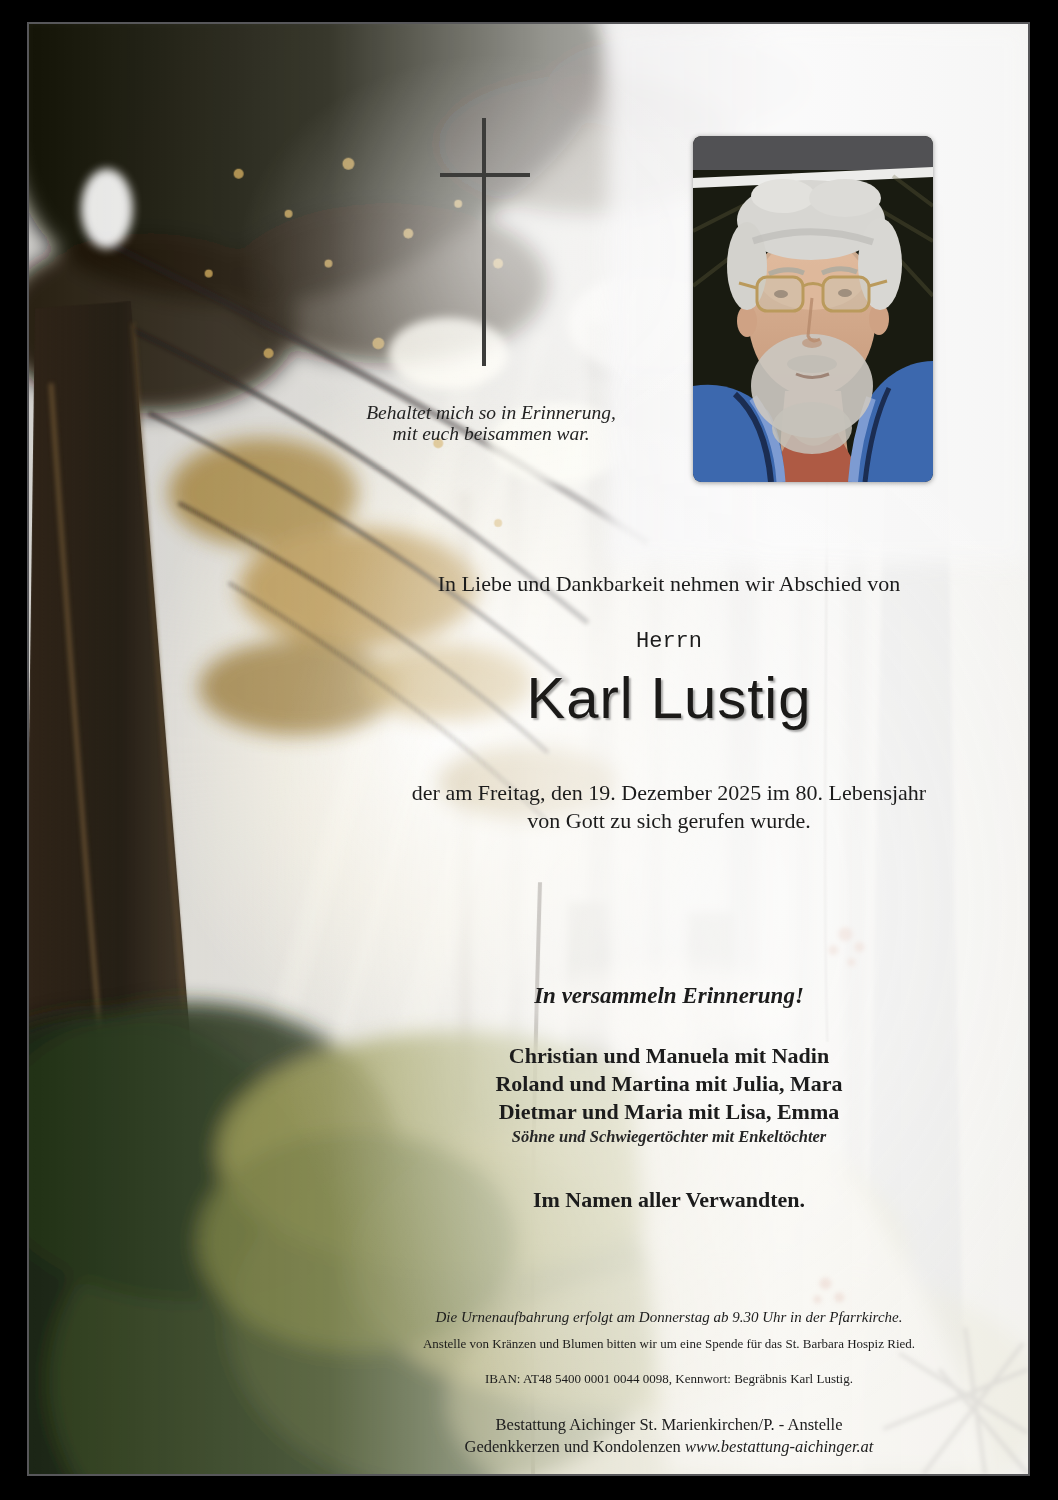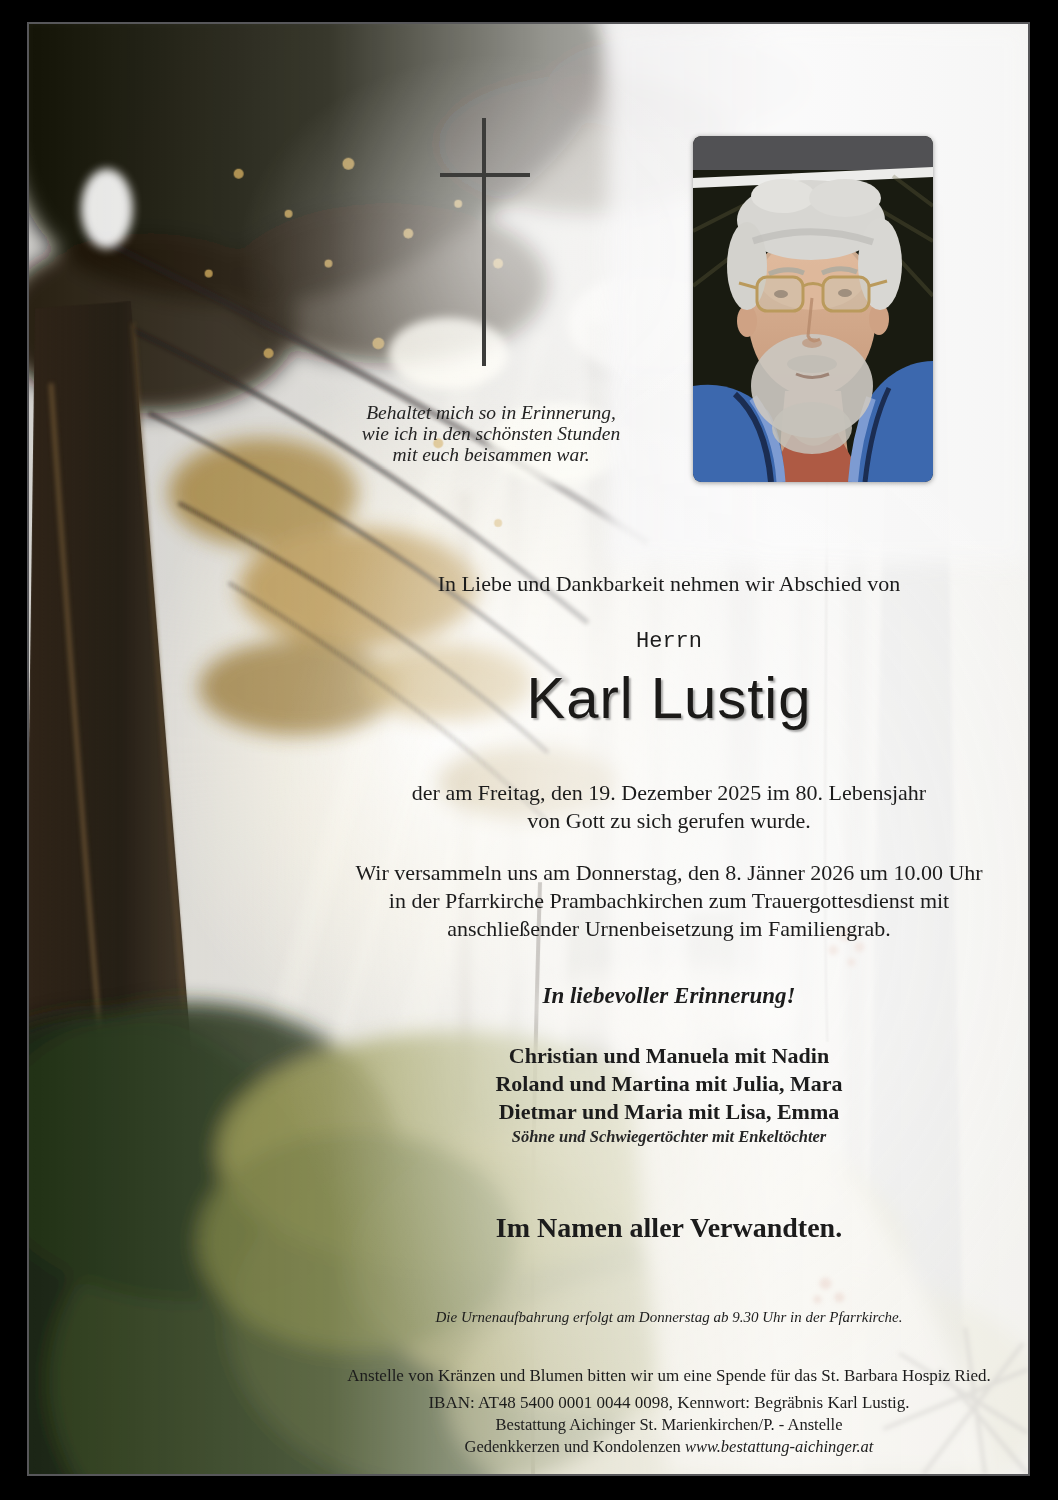--- a/index.html
+++ b/index.html
@@ -48,23 +48,23 @@
     top:642px;font-size:58px;line-height:64px;
     font-family:Liberation Sans, sans-serif;
     color:#1b1a18;letter-spacing:1px;
     text-shadow:-1px -1px 0 rgba(255,255,255,.75), 2px 2px 2px rgba(20,20,20,.35);
   }
   .death{top:755px;font-size:22px;line-height:28px;}
   .service{top:835px;font-size:22px;line-height:28px;}
   .remembrance{top:958px;font-size:23px;font-weight:bold;font-style:italic;}
   .family{top:1018px;font-size:22px;line-height:28px;font-weight:bold;}
   .family-sub{top:1103px;font-size:16.5px;font-style:italic;font-weight:bold;color:#262626;}
-  .closing{top:1186px;font-size:28px;font-weight:bold;}
+  .closing{top:1162px;font-size:22px;font-weight:bold;}
   .urn{top:1284px;font-size:15px;font-style:italic;}
-  .donation{top:1302px;font-size:17px;line-height:27px;margin-top:36px;}
+  .donation{top:1302px;font-size:13px;line-height:35px;}
   .footer{top:1390px;font-size:16.5px;line-height:22px;color:#202020;}
   .footer .site{font-weight:normal;font-style:italic;}
 </style>
 </head>
 <body>
 
 <div class="page">
   <div class="card">
 
     <svg class="bg" viewBox="0 0 1001 1453" preserveAspectRatio="none" aria-hidden="true">
@@ -292,40 +292,34 @@
             <path d="M176,150 L194,145" fill="none"></path>
           </g>
           <path d="M119,162 L115,200 Q119,208 127,203" stroke="#b58a6c" stroke-width="3" fill="none" opacity="0.8"></path>
           <ellipse cx="119" cy="207" rx="10" ry="5" fill="#bb8e70" opacity="0.6"></ellipse>
         </g>
       </svg>
     </figure>
 
     <div class="txt motto">
       <div>Behaltet mich so in Erinnerung,</div>
-      <div>wie ich in den schönsten Stunden</div>
       <div>mit euch beisammen war.</div>
     </div>
 
     <div class="txt col intro">In Liebe und Dankbarkeit nehmen wir Abschied von</div>
     <div class="txt col salutation">Herrn</div>
     <div class="txt col deceased-name">Karl Lustig</div>
 
     <div class="txt col death">
       <div>der am Freitag, den 19. Dezember 2025 im 80. Lebensjahr</div>
       <div>von Gott zu sich gerufen wurde.</div>
     </div>
 
-    <div class="txt col service">
-      <div>Wir versammeln uns am Donnerstag, den 8. Jänner 2026 um 10.00 Uhr</div>
-      <div>in der Pfarrkirche Prambachkirchen zum Trauergottesdienst mit</div>
-      <div>anschließender Urnenbeisetzung im Familiengrab.</div>
-    </div>
-
-    <div class="txt col remembrance">In liebevoller Erinnerung!</div>
+
+    <div class="txt col remembrance">In versammeln Erinnerung!</div>
 
     <div class="txt col family">
       <div>Christian und Manuela mit Nadin</div>
       <div>Roland und Martina mit Julia, Mara</div>
       <div>Dietmar und Maria mit Lisa, Emma</div>
     </div>
     <div class="txt col family-sub">Söhne und Schwiegertöchter mit Enkeltöchter</div>
 
     <div class="txt col closing">Im Namen aller Verwandten.</div>
 

